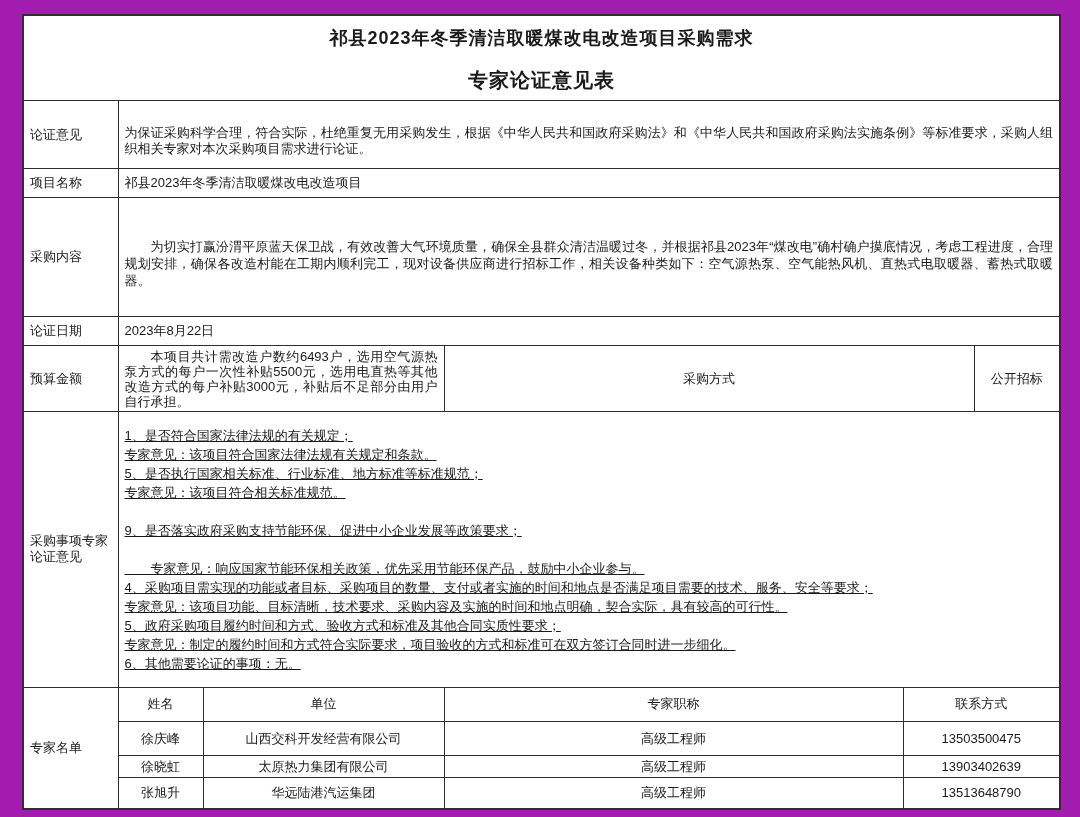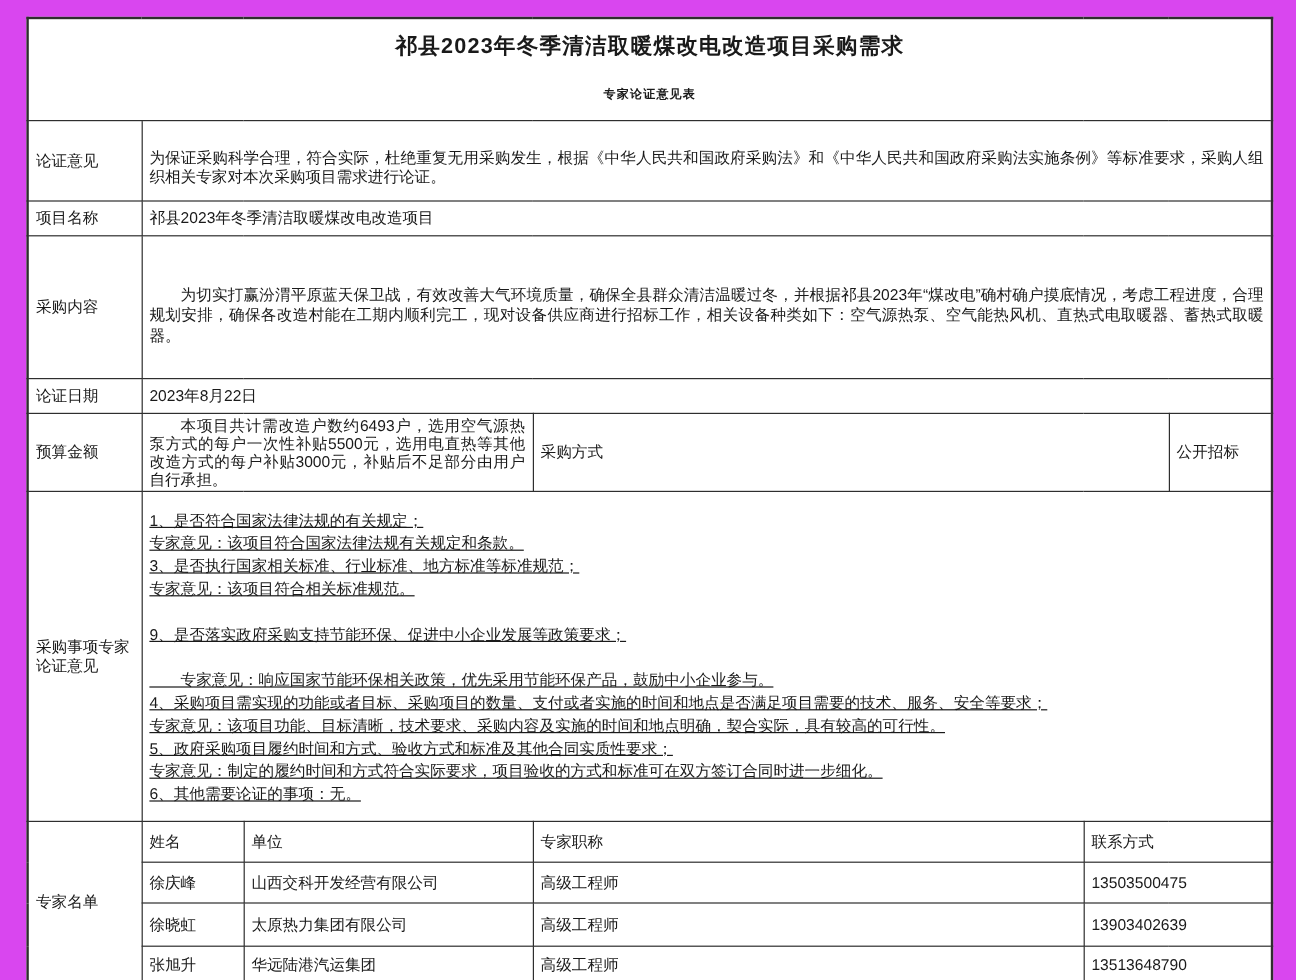--- a/index.html
+++ b/index.html
@@ -2,45 +2,45 @@
 <html><head>
 <meta charset="utf-8">
 <style>
   html,body{margin:0;padding:0;background:#ffffff;}
   body{
     width:1080px;height:817px;overflow:hidden;
     font-family:"Liberation Sans","DejaVu Sans",sans-serif;
     color:#1a1a1a;
     -webkit-font-smoothing:antialiased;
   }
-  .sheet{position:relative;width:1080px;height:817px;background:#d946ef;}
+  .sheet{position:relative;width:1080px;height:817px;background:#a21caf;}
   table.form{
     position:absolute;left:22px;top:14px;
     width:1037px;height:796px;
     border-collapse:collapse;table-layout:fixed;
     background:#fff;
   }
   table.form td{
     border:1px solid #2e2e2e;
     padding:2px 6px;
     font-size:13px;
     line-height:16px;
     vertical-align:middle;
     box-sizing:border-box;
     overflow:hidden;
   }
   table.form{border:2px solid #2e2e2e;}
   td.thick-b{border-bottom-width:2px;}
   td.lbl{text-align:left;padding:2px 4px;}
-  td.ctr{}
+  td.ctr{text-align:center;}
   td.topcell{vertical-align:top;}
   .title-cell{text-align:center;vertical-align:middle;padding:0;}
   .title-wrap{display:flex;flex-direction:column;justify-content:space-between;height:80px;box-sizing:border-box;padding:12px 0 10px 0;}
   .doc-title{font-size:18px;font-weight:bold;letter-spacing:1px;}
-  .doc-subtitle{font-size:10px;font-weight:bold;letter-spacing:1px;}
+  .doc-subtitle{font-size:20px;font-weight:bold;letter-spacing:1px;}
   .para{text-align:justify;margin-top:12px;}
   .indent2{text-indent:2em;}
   .content-cell .para{line-height:17px;}
   .budget-text{line-height:15px;text-align:justify;}
   .op-cell{vertical-align:top;padding:12px 8px 2px 6px;}
   .op-line{min-height:19px;line-height:19px;white-space:pre-wrap;text-decoration:underline;}
 </style>
 </head>
 <body>
 
@@ -96,21 +96,21 @@
       </td>
       <td colspan="2" class="ctr thick-b">采购方式</td>
       <td class="ctr thick-b">公开招标</td>
     </tr>
 
     <tr style="height:275px">
       <td class="lbl thick-b">采购事项专家论证意见</td>
       <td colspan="5" class="op-cell thick-b">
         <div class="op-line">1、是否符合国家法律法规的有关规定；</div>
         <div class="op-line">专家意见：该项目符合国家法律法规有关规定和条款。</div>
-        <div class="op-line">3、是否执行国家相关标准、行业标准、地方标准等标准规范；</div>
+        <div class="op-line">5、是否执行国家相关标准、行业标准、地方标准等标准规范；</div>
         <div class="op-line">专家意见：该项目符合相关标准规范。</div>
         <div class="op-line"></div>
         <div class="op-line">9、是否落实政府采购支持节能环保、促进中小企业发展等政策要求；</div>
         <div class="op-line"></div>
         <div class="op-line">　　专家意见：响应国家节能环保相关政策，优先采用节能环保产品，鼓励中小企业参与。</div>
         <div class="op-line">4、采购项目需实现的功能或者目标、采购项目的数量、支付或者实施的时间和地点是否满足项目需要的技术、服务、安全等要求；</div>
         <div class="op-line">专家意见：该项目功能、目标清晰，技术要求、采购内容及实施的时间和地点明确，契合实际，具有较高的可行性。</div>
         <div class="op-line">5、政府采购项目履约时间和方式、验收方式和标准及其他合同实质性要求；</div>
         <div class="op-line">专家意见：制定的履约时间和方式符合实际要求，项目验收的方式和标准可在双方签订合同时进一步细化。</div>
         <div class="op-line">6、其他需要论证的事项：无。</div>
@@ -124,21 +124,21 @@
       <td class="ctr">专家职称</td>
       <td colspan="2" class="ctr">联系方式</td>
     </tr>
 
     <tr style="height:34px">
       <td class="ctr">徐庆峰</td>
       <td class="ctr">山西交科开发经营有限公司</td>
       <td class="ctr">高级工程师</td>
       <td colspan="2" class="ctr">13503500475</td>
     </tr>
-    <tr style="height:36px">
+    <tr style="height:22px">
       <td class="ctr">徐晓虹</td>
       <td class="ctr">太原热力集团有限公司</td>
       <td class="ctr">高级工程师</td>
       <td colspan="2" class="ctr">13903402639</td>
     </tr>
     <tr style="height:31px">
       <td class="ctr">张旭升</td>
       <td class="ctr">华远陆港汽运集团</td>
       <td class="ctr">高级工程师</td>
       <td colspan="2" class="ctr">13513648790</td>

